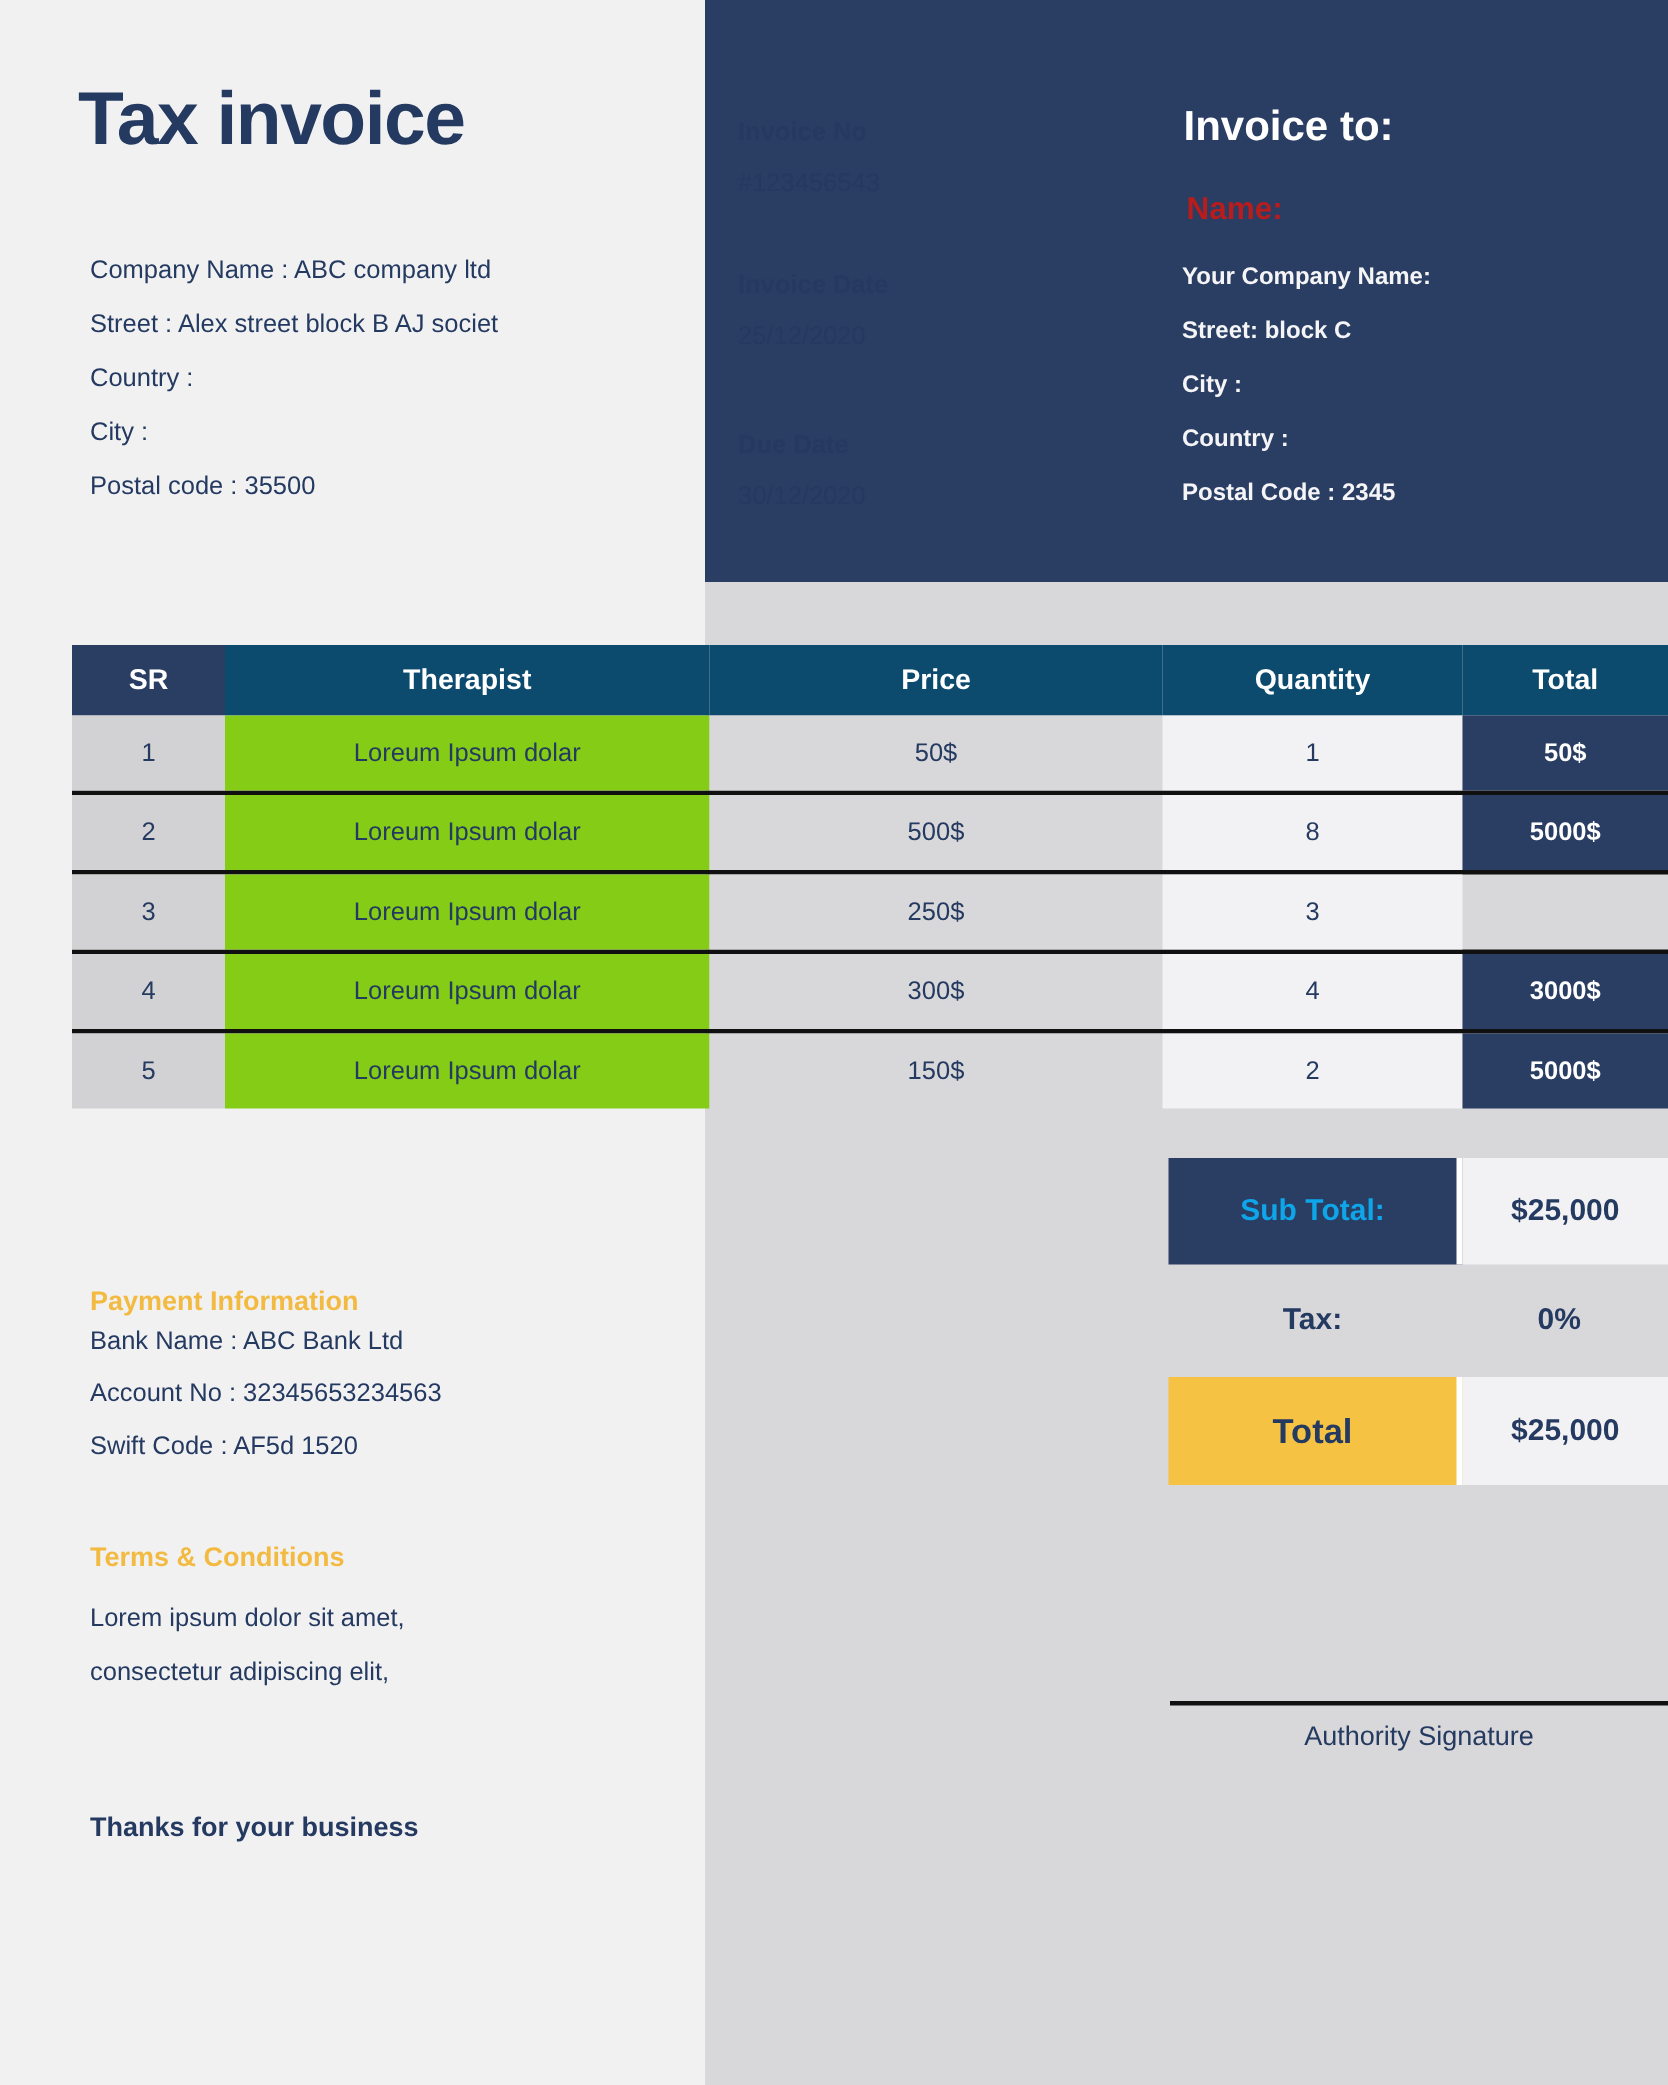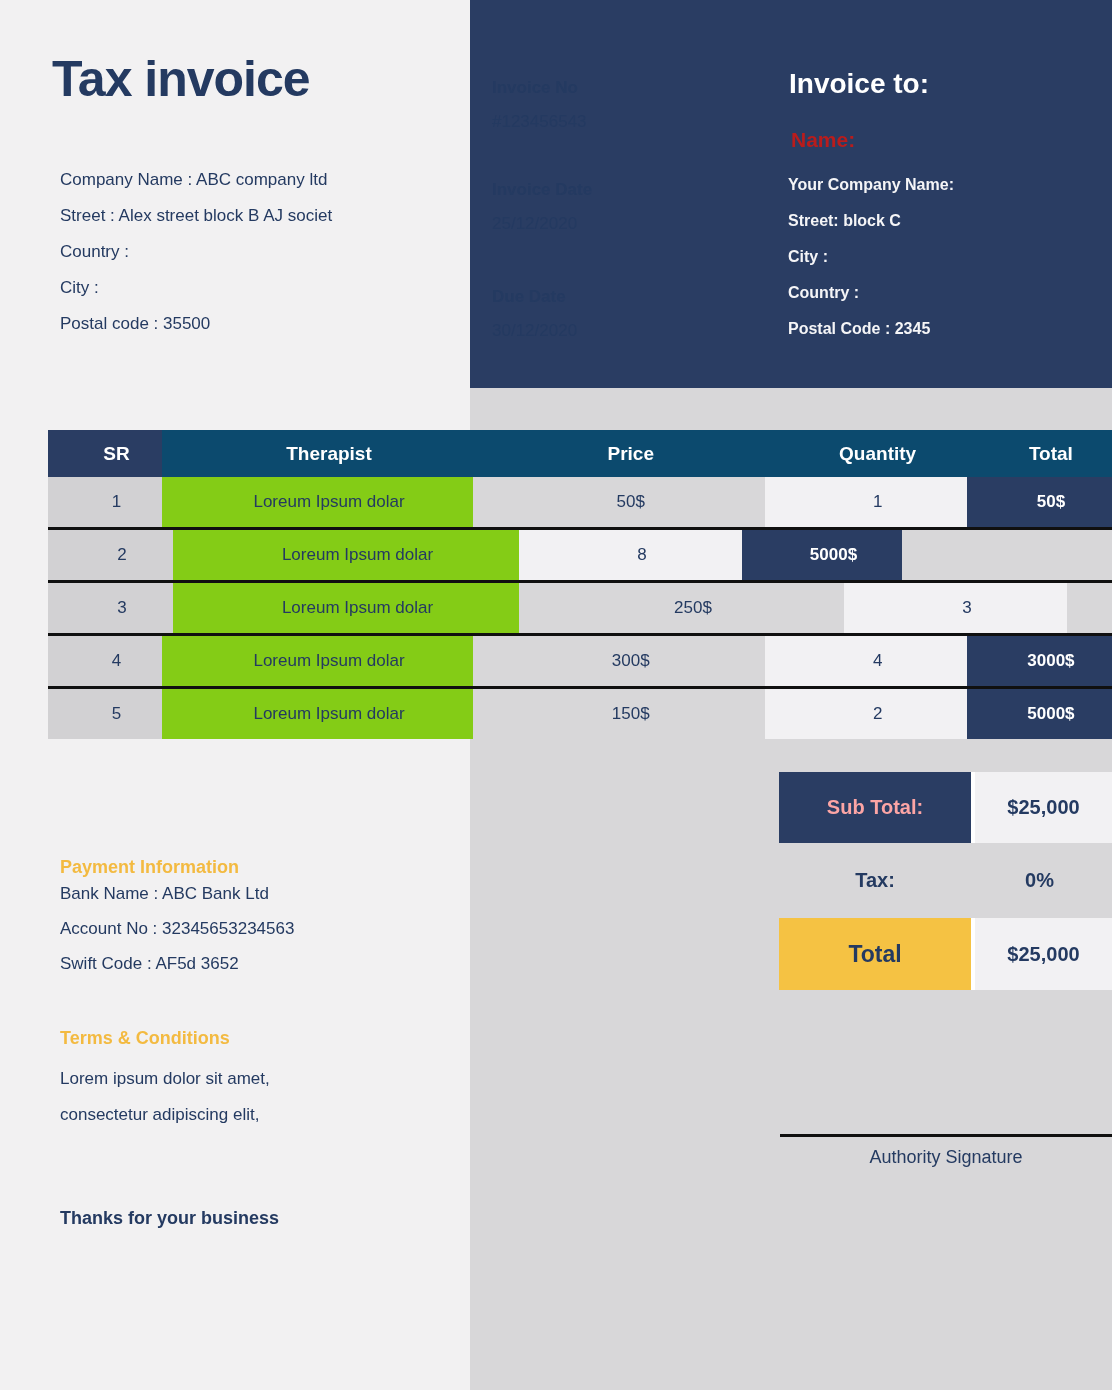--- a/index.html
+++ b/index.html
@@ -43,21 +43,21 @@
   .to-block div{margin-bottom:19px; height:17px;}
 
   
   .items-table{
     position:absolute; left:48px; top:430px; width:1064px;
   }
   .t-row{display:flex; width:1064px;}
   .t-row.header{height:47px;}
   .t-row.data{height:50px; background:transparent;}
   .t-row.data + .t-row.data{border-top:3px solid #101010;}
-  .cell{display:flex; align-items:center; justify-content:center; font-size:17px;padding-left:23px;}
+  .cell{display:flex; align-items:center; justify-content:center; font-size:17px;}
   .c-sr{width:102px;}
   .c-th{width:323px;}
   .c-pr{width:302px;}
   .c-qt{width:200px;}
   .c-to{width:137px;}
   .header .cell{font-size:19px; font-weight:700; color:#ffffff;}
   .header .c-sr{background:#2a3d63;}
   .header .c-th,.header .c-pr,.header .c-qt,.header .c-to{background:#0c4a6e;}
   .data .c-sr{background:#d2d1d3; color:#243a61;}
   .data .c-th{background:#84cc16;}
@@ -71,21 +71,21 @@
   .tr-tax{top:843px; height:75px;}
   .tr-total{top:918px; height:72px;}
   .totals-label{
     width:192px; display:flex; align-items:center; justify-content:center;
     font-weight:700; font-size:20px; border-right:4px solid #ffffff;
   }
   .totals-value{
     width:137px; display:flex; align-items:center; justify-content:center;
     font-weight:700; font-size:20px; color:#243a61;
   }
-  .tr-subtotal .totals-label{background:#2a3d63; color:#fca5a5;}
+  .tr-subtotal .totals-label{background:#2a3d63; color:#0ea5e9;}
   .tr-subtotal .totals-value{background:#f2f1f3;}
   .tr-tax .totals-label{background:transparent; color:#243a61; border-right:none;}
   .tr-tax .totals-value{background:transparent;}
   .tr-total .totals-label{background:#f5c243; color:#243a61; font-size:23px;}
   .tr-total .totals-value{background:#f2f1f3;}
 
   
   .section-heading{font-size:18px; font-weight:700; color:#f3ba41;}
   .payment-block{position:absolute; left:60px; top:857px; font-size:17px;}
   .payment-block .line{margin-top:16px; height:19px;}
@@ -155,20 +155,21 @@
     <div class="t-row data">
       <div class="cell c-sr">1</div>
       <div class="cell c-th">Loreum Ipsum dolar</div>
       <div class="cell c-pr">50$</div>
       <div class="cell c-qt">1</div>
       <div class="cell c-to">50$</div>
     </div>
     <div class="t-row data">
       <div class="cell c-sr">2</div>
       <div class="cell c-th">Loreum Ipsum dolar</div>
+      <div class="cell c-pr">500$</div>
       <div class="cell c-qt">8</div>
       <div class="cell c-to">5000$</div>
     </div>
     <div class="t-row data">
       <div class="cell c-sr">3</div>
       <div class="cell c-th">Loreum Ipsum dolar</div>
       <div class="cell c-pr">250$</div>
       <div class="cell c-qt">3</div>
     </div>
     <div class="t-row data">
@@ -197,21 +198,21 @@
   </div>
   <div class="totals-row tr-total">
     <div class="totals-label">Total</div>
     <div class="totals-value">$25,000</div>
   </div>
 
   <div class="payment-block">
     <div class="section-heading">Payment Information</div>
     <div class="line" style="margin-top:6px;">Bank Name  :  ABC Bank Ltd</div>
     <div class="line">Account No :  32345653234563</div>
-    <div class="line">Swift Code   :  AF5d 3652</div>
+    <div class="line">Swift Code   :  AF5d 1520</div>
   </div>
 
   <div class="terms-block">
     <div class="section-heading">Terms &amp; Conditions</div>
     <div class="line" style="margin-top:20px;">Lorem ipsum dolor sit amet,</div>
     <div class="line">consectetur adipiscing elit,</div>
   </div>
 
   <div class="thanks">Thanks for your business</div>
 

